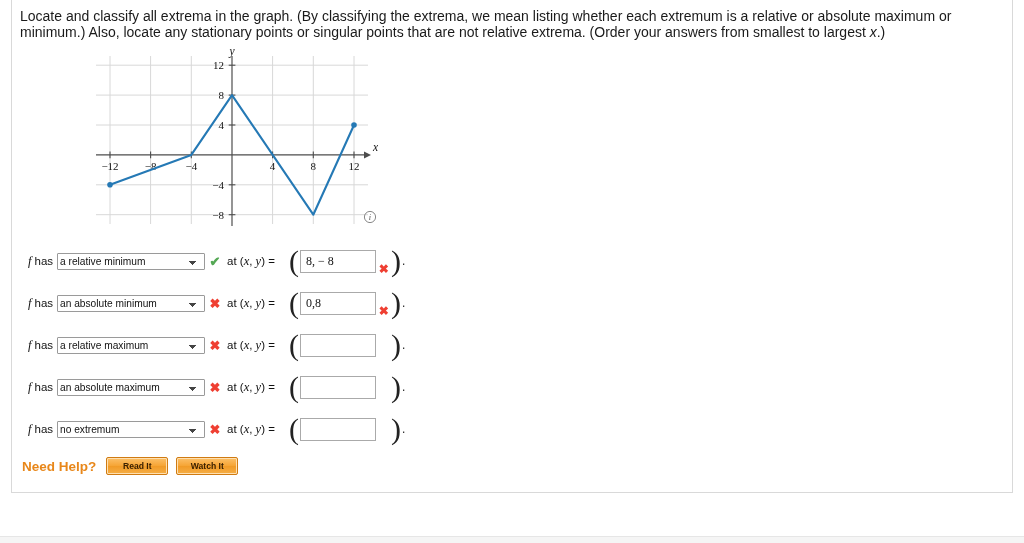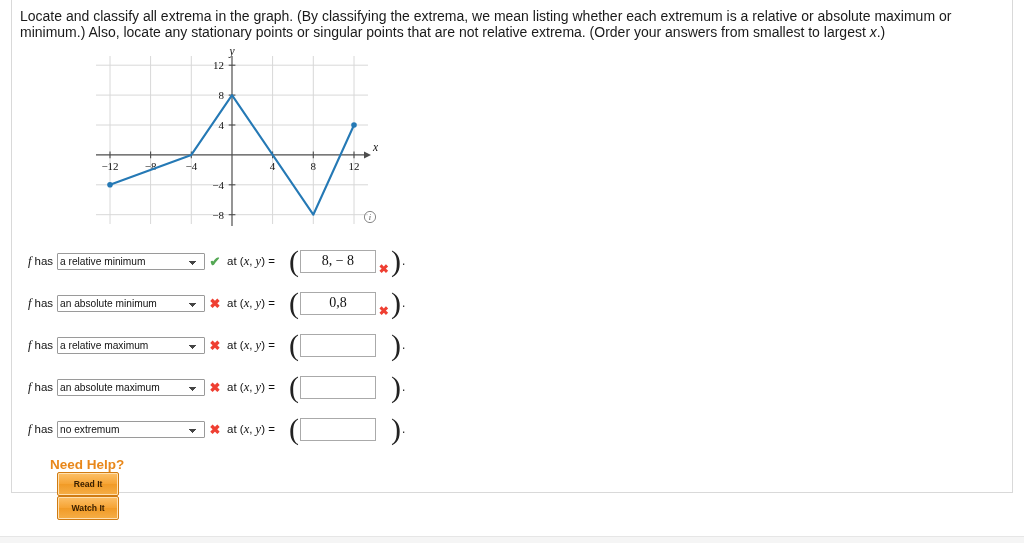--- a/index.html
+++ b/index.html
@@ -135,56 +135,54 @@
     font-weight: 300;
     position: relative;
     top: -1px;
   }
   input.answer {
     width: 76px;
     height: 23px;
     border: 1px solid #aaaaaa;
     background: #ffffff;
     font-family: "Liberation Serif", serif;
-    font-size: 14px;
+    font-size: 12px;
     color: #111;
     padding: 0 5px;
     margin: 0 1px;
     box-sizing: border-box;
-    text-align: center;
   }
   .inline-mark {
     position: relative;
     width: 14px;
     text-align: center;
     color: #ef3f32;
     font-size: 12px;
     font-weight: bold;
     top: 8px;
   }
   .period { font-size: 12px; color: #222; margin-left: 1px; }
 
   
   .needhelp-wrap {
     position: absolute;
-    left: 38px;
+    left: 10px;
     top: 457px;
     display: flex;
     align-items: center;
-    flex-direction: column;
   }
   .needhelp-label {
     color: #e8871a;
     font-weight: bold;
     font-size: 13.5px;
     margin-right: 10px;
   }
   .help-btn {
     width: 62px;
-    height: 24px;
+    height: 18px;
     margin-right: 8px;
     border: 1px solid #d07b12;
     border-radius: 2px;
     background: linear-gradient(to bottom, #fcc069 0%, #f6a536 48%, #f19b27 52%, #f5ae47 100%);
     color: #3a2000;
     font-size: 8.6px;
     font-weight: bold;
     font-family: "Liberation Sans", sans-serif;
     line-height: 13px;
     text-align: center;

